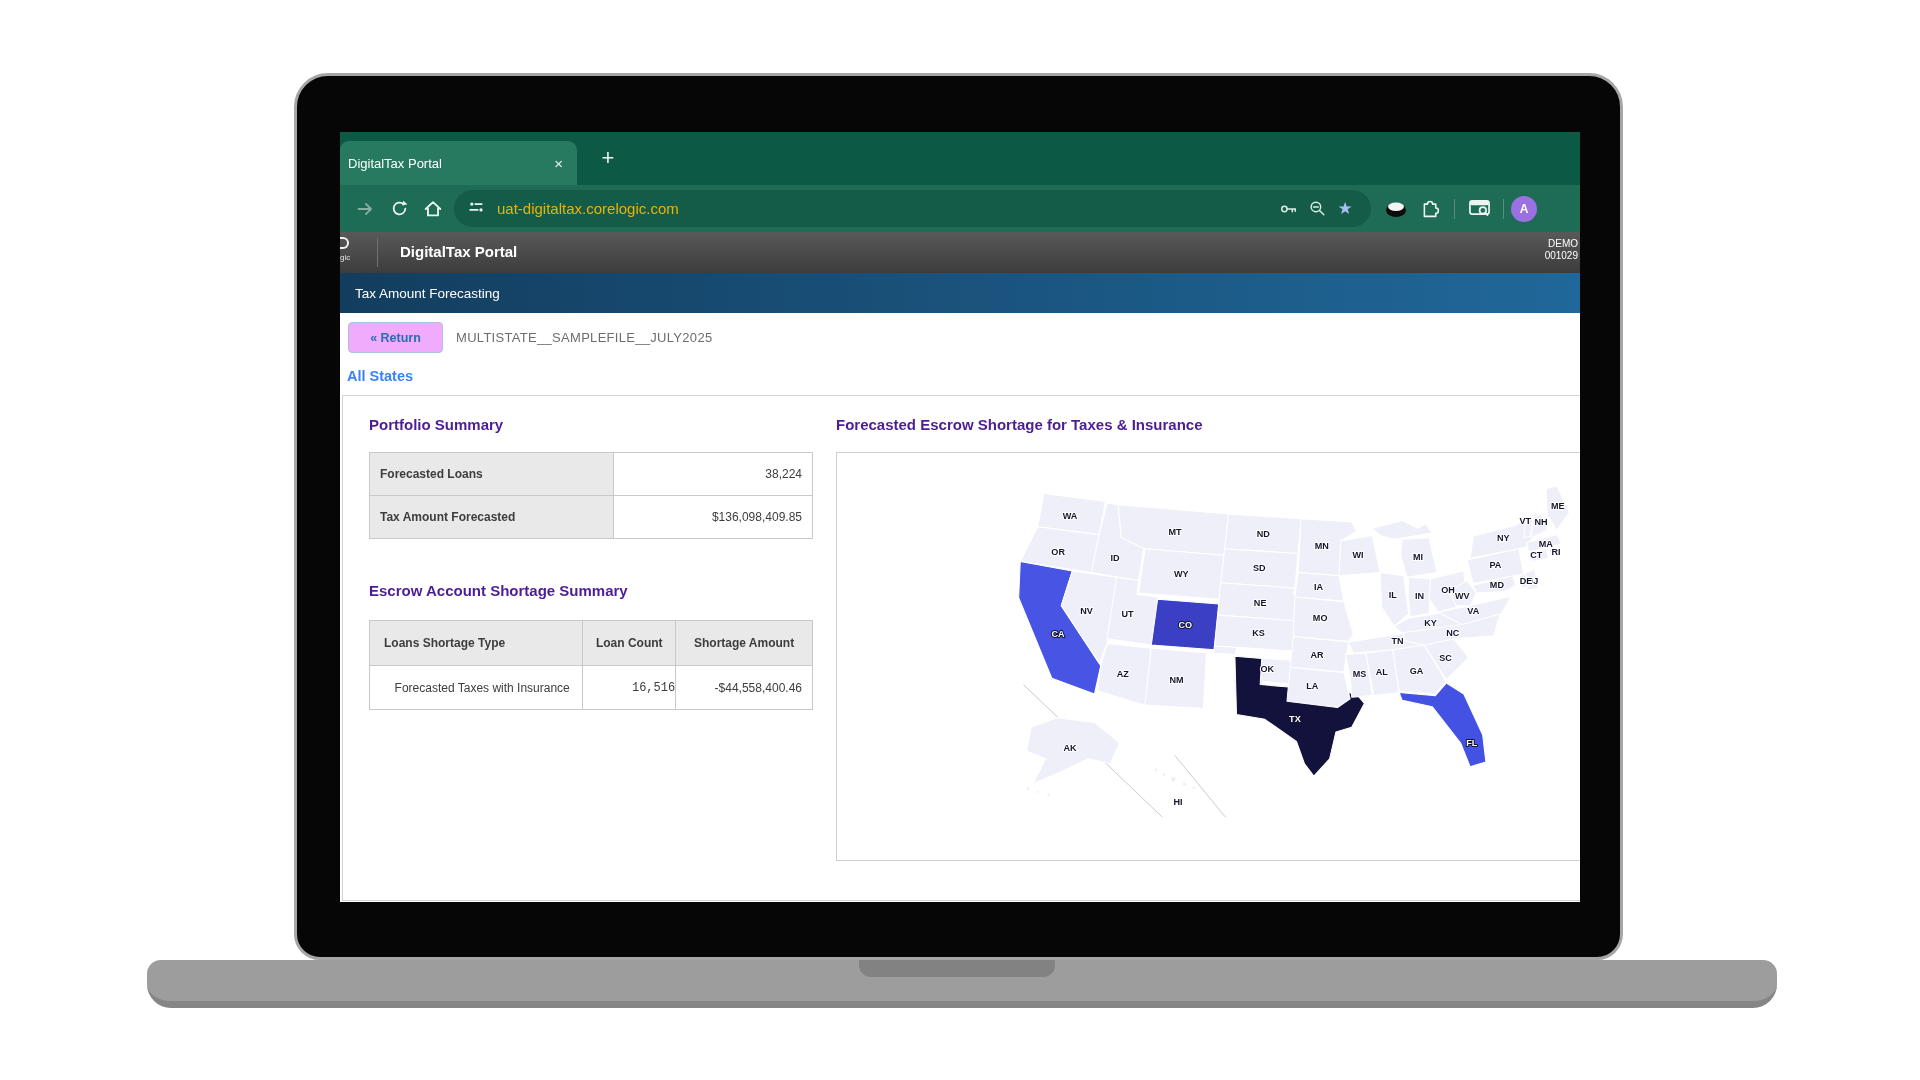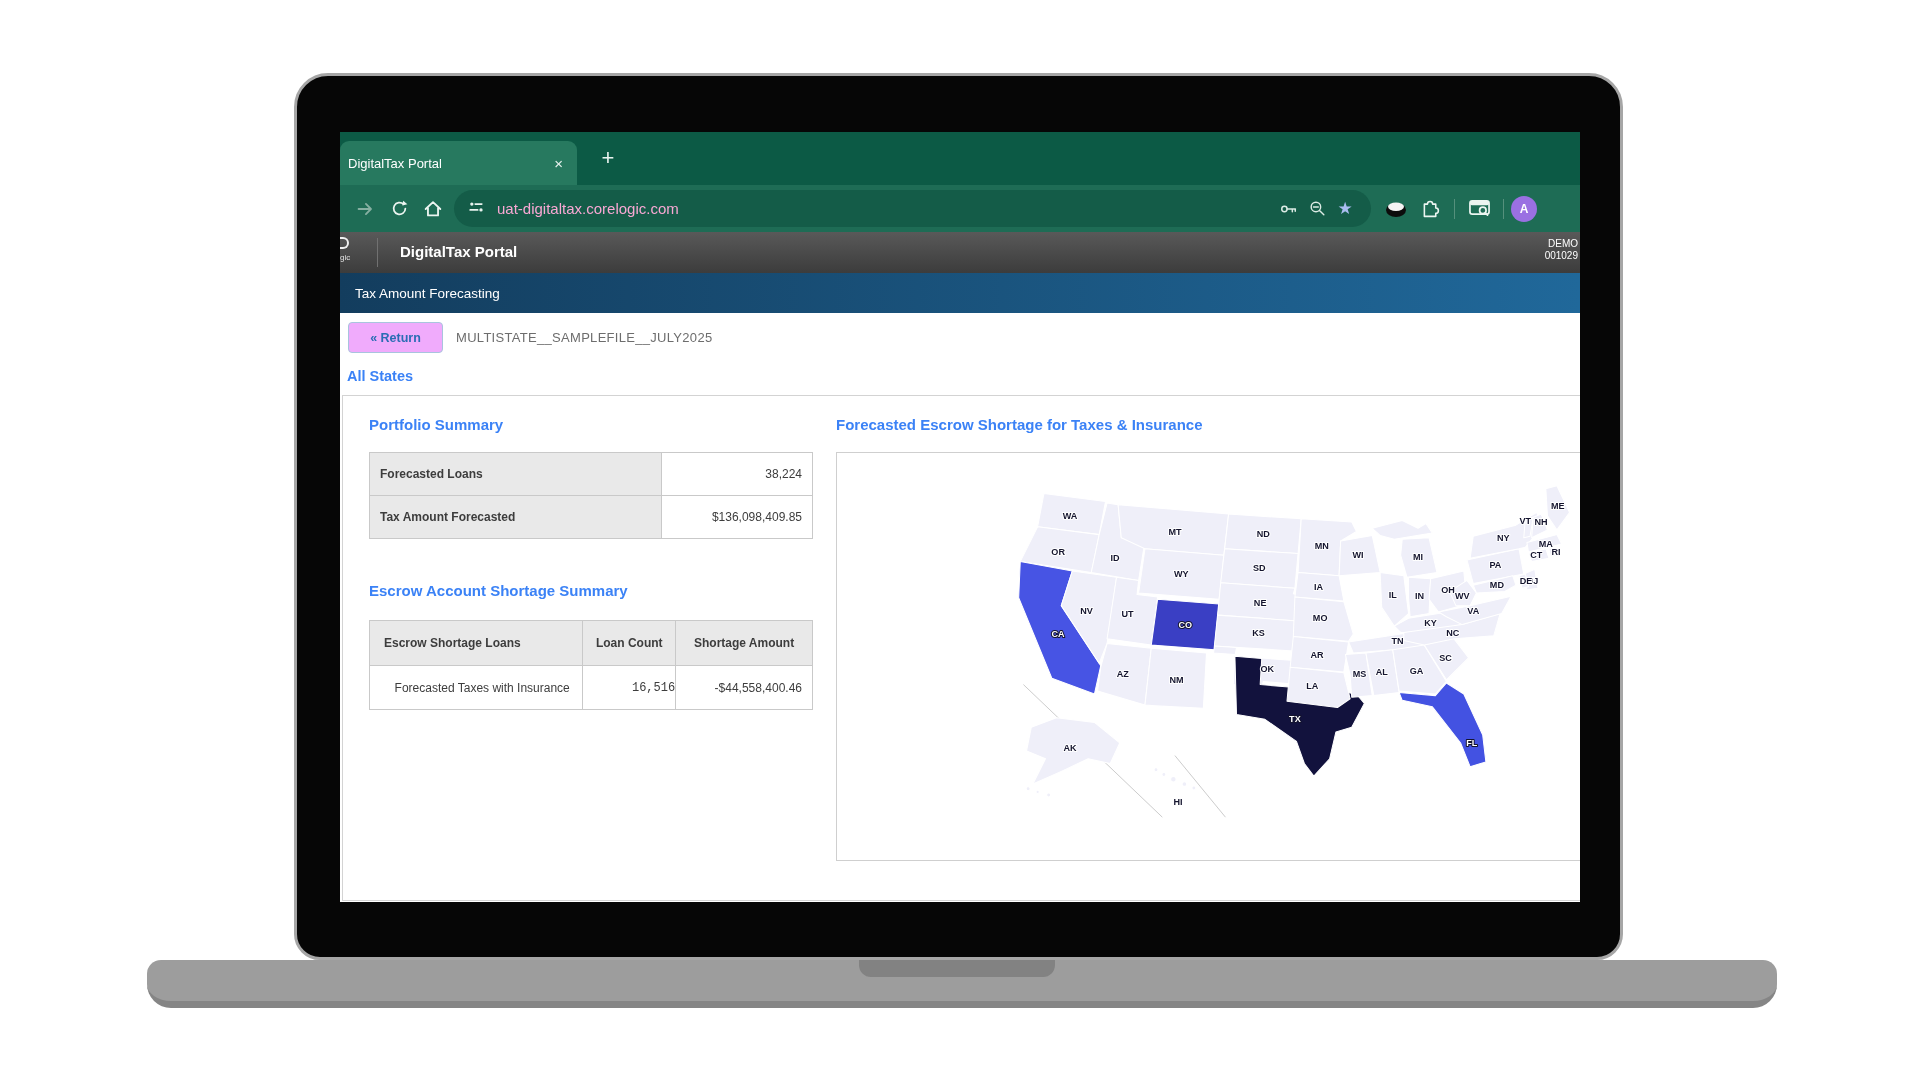--- a/index.html
+++ b/index.html
@@ -29,21 +29,21 @@
   .newtab { position:absolute; left:253px; top:11px; width:30px; height:30px;
             color:#e9f3ef; font-size:22px; line-height:30px; text-align:center; }
 
   .toolbar { height:47px; background:#1e6c55; display:flex; align-items:center;
              padding:0 8px; }
   .tbtn { width:34px; height:34px; display:flex; align-items:center; justify-content:center;
           flex:0 0 auto; }
   .omnibox { flex:1; max-width:917px; height:37px; background:#145c48;
              border-radius:19px; display:flex; align-items:center;
              padding:0 12px; margin:0 8px 0 4px; }
-  .url-text { color:#f9a8d4; font-size:15px; margin-left:11px; flex:1;
+  .url-text { color:#eab308; font-size:15px; margin-left:11px; flex:1;
               white-space:nowrap; overflow:hidden; }
   .pill-ic { width:28px; height:28px; display:flex; align-items:center; justify-content:center;
              flex:0 0 auto; }
   .star-glyph { font-size:17px; color:#a9bdf0; }
   .tb-sep { width:1px; height:20px; background:#55907c; margin:0 7px; flex:0 0 auto; }
   .avatar { width:26px; height:26px; border-radius:50%; background:#9a70e2; color:#fff;
             font-size:12px; font-weight:bold; display:flex; align-items:center;
             justify-content:center; flex:0 0 auto; }
 
   
@@ -67,26 +67,26 @@
   .return-btn { position:absolute; left:8px; top:9px; width:95px; height:31px;
                 background:#f0abfc; border:1px solid #a9c4de; border-radius:4px;
                 color:#2a6db4; font-size:12.5px; font-weight:bold;
                 display:flex; align-items:center; justify-content:center; cursor:pointer; }
   .filename { position:absolute; left:116px; top:17px; font-size:13px; color:#6d6d6d;
               letter-spacing:.3px; }
   .all-states { position:absolute; left:7px; top:55px; font-size:14.5px;
                 font-weight:600; color:#3b82f6; }
   .panel { position:absolute; left:2px; top:82px; width:1400px; height:506px;
            border:1px solid #d3d3d3; background:#fff; }
-  .sec-title { position:absolute; font-size:15px; font-weight:600; color:#3b82f6; }
+  .sec-title { position:absolute; font-size:15px; font-weight:600; color:#4c1d95; }
 
   table { border-collapse:collapse; font-size:12px; color:#3d3d3d; }
   .ptable { position:absolute; left:26px; top:56px; width:444px; }
   .ptable td { border:1px solid #c9c9c9; height:43px; }
-  .ptable .lbl { background:#e9e9e9; font-weight:bold; width:292px; padding-left:10px; }
+  .ptable .lbl { background:#e9e9e9; font-weight:bold; width:244px; padding-left:10px; }
   .ptable .val { text-align:right; padding-right:10px; }
 
   .etable { position:absolute; left:26px; top:224px; width:444px; }
   .etable th, .etable td { border:1px solid #c9c9c9;text-align:center; }
   .etable th { background:#e9e9e9; font-weight:bold; height:45px; }
   .etable th.c1 { width:214px; text-align:left; padding-left:14px; }
   .etable th.c2 { width:93px; }  .etable th.c3 { width:137px;margin-top:31px; }
   .etable td { height:44px; }
   .etable td.c1 { padding-left:12px; }
   .etable td.c2 { text-align:right;font-family:Liberation Mono, monospace; }
@@ -222,21 +222,21 @@
           <td class="lbl">Tax Amount Forecasted</td>
           <td class="val">$136,098,409.85</td>
         </tr>
       </tbody>
         </table>
 
       <div class="sec-title" style="left:26px; top:186px;">Escrow Account Shortage Summary</div>
       <table class="etable">
         <tbody>
             <tr>
-          <th class="c1">Escrow Shortage Loans</th>
+          <th class="c1">Loans Shortage Type</th>
           <th class="c2">Loan Count</th>
           <th class="c3">Shortage Amount</th>
         </tr>
         <tr>
           <td class="c1">Forecasted Taxes with Insurance</td>
           <td class="c2">16,516</td>
           <td class="c3">-$44,558,400.46</td>
         </tr>
       </tbody>
         </table>

